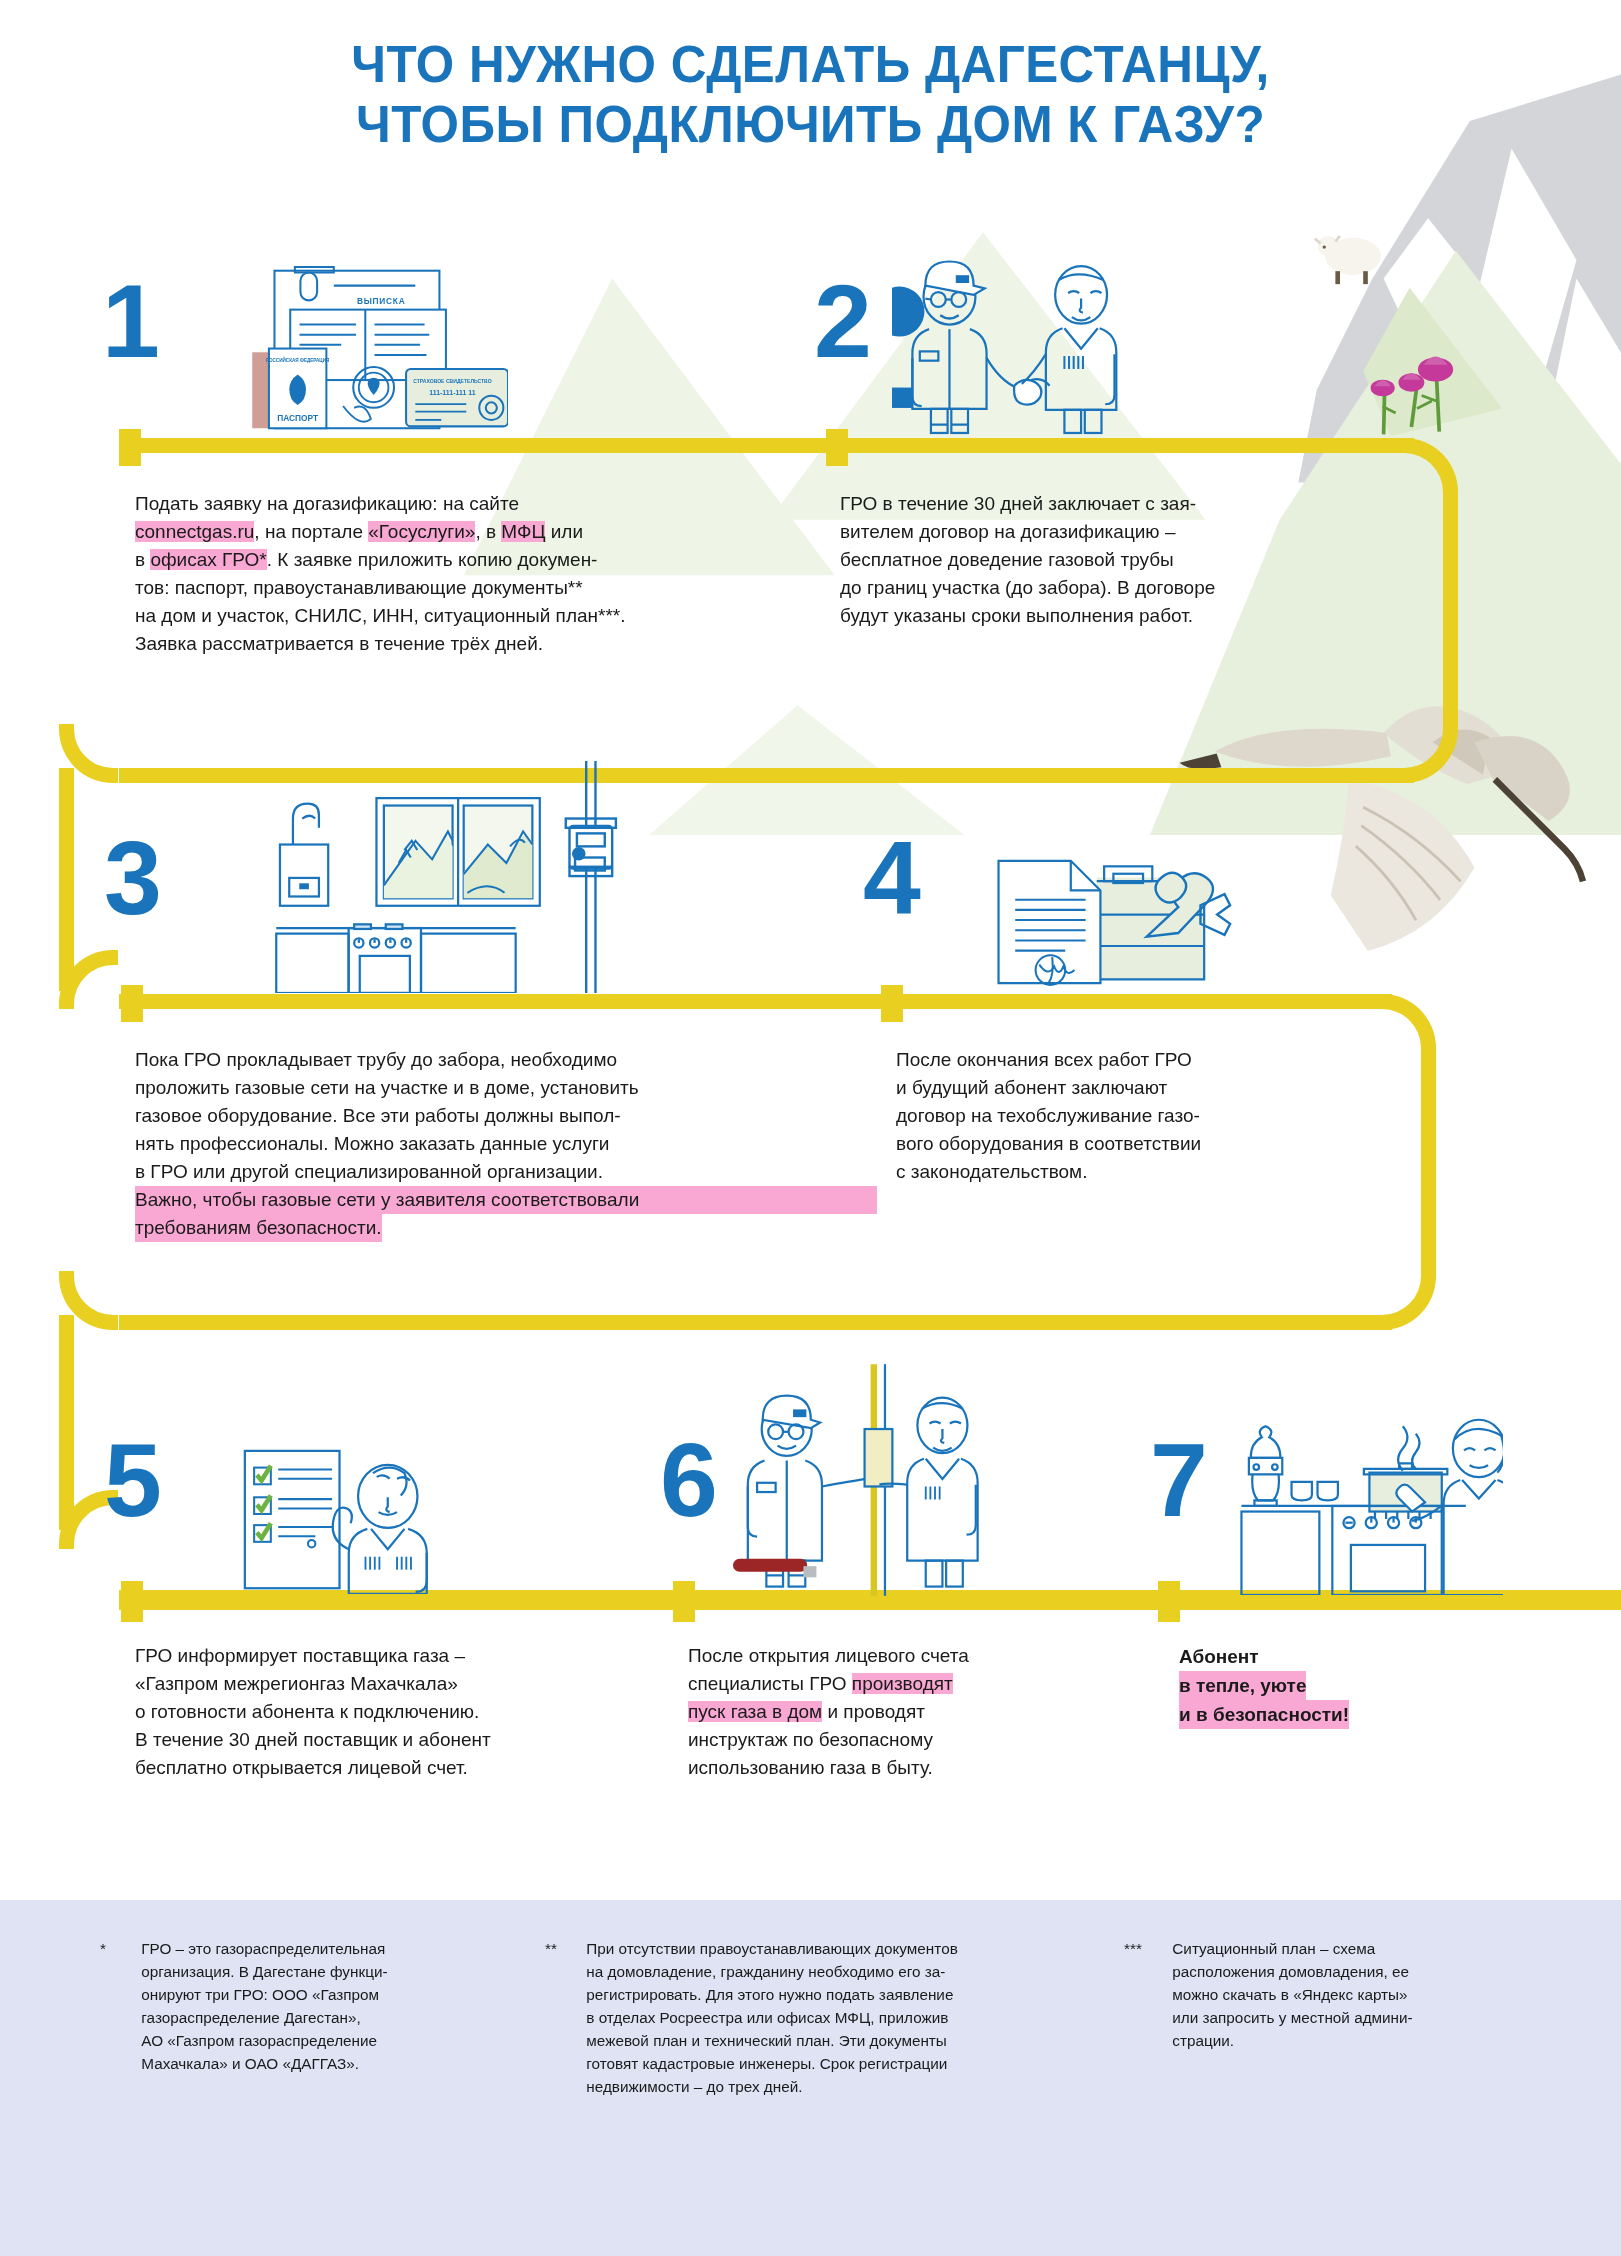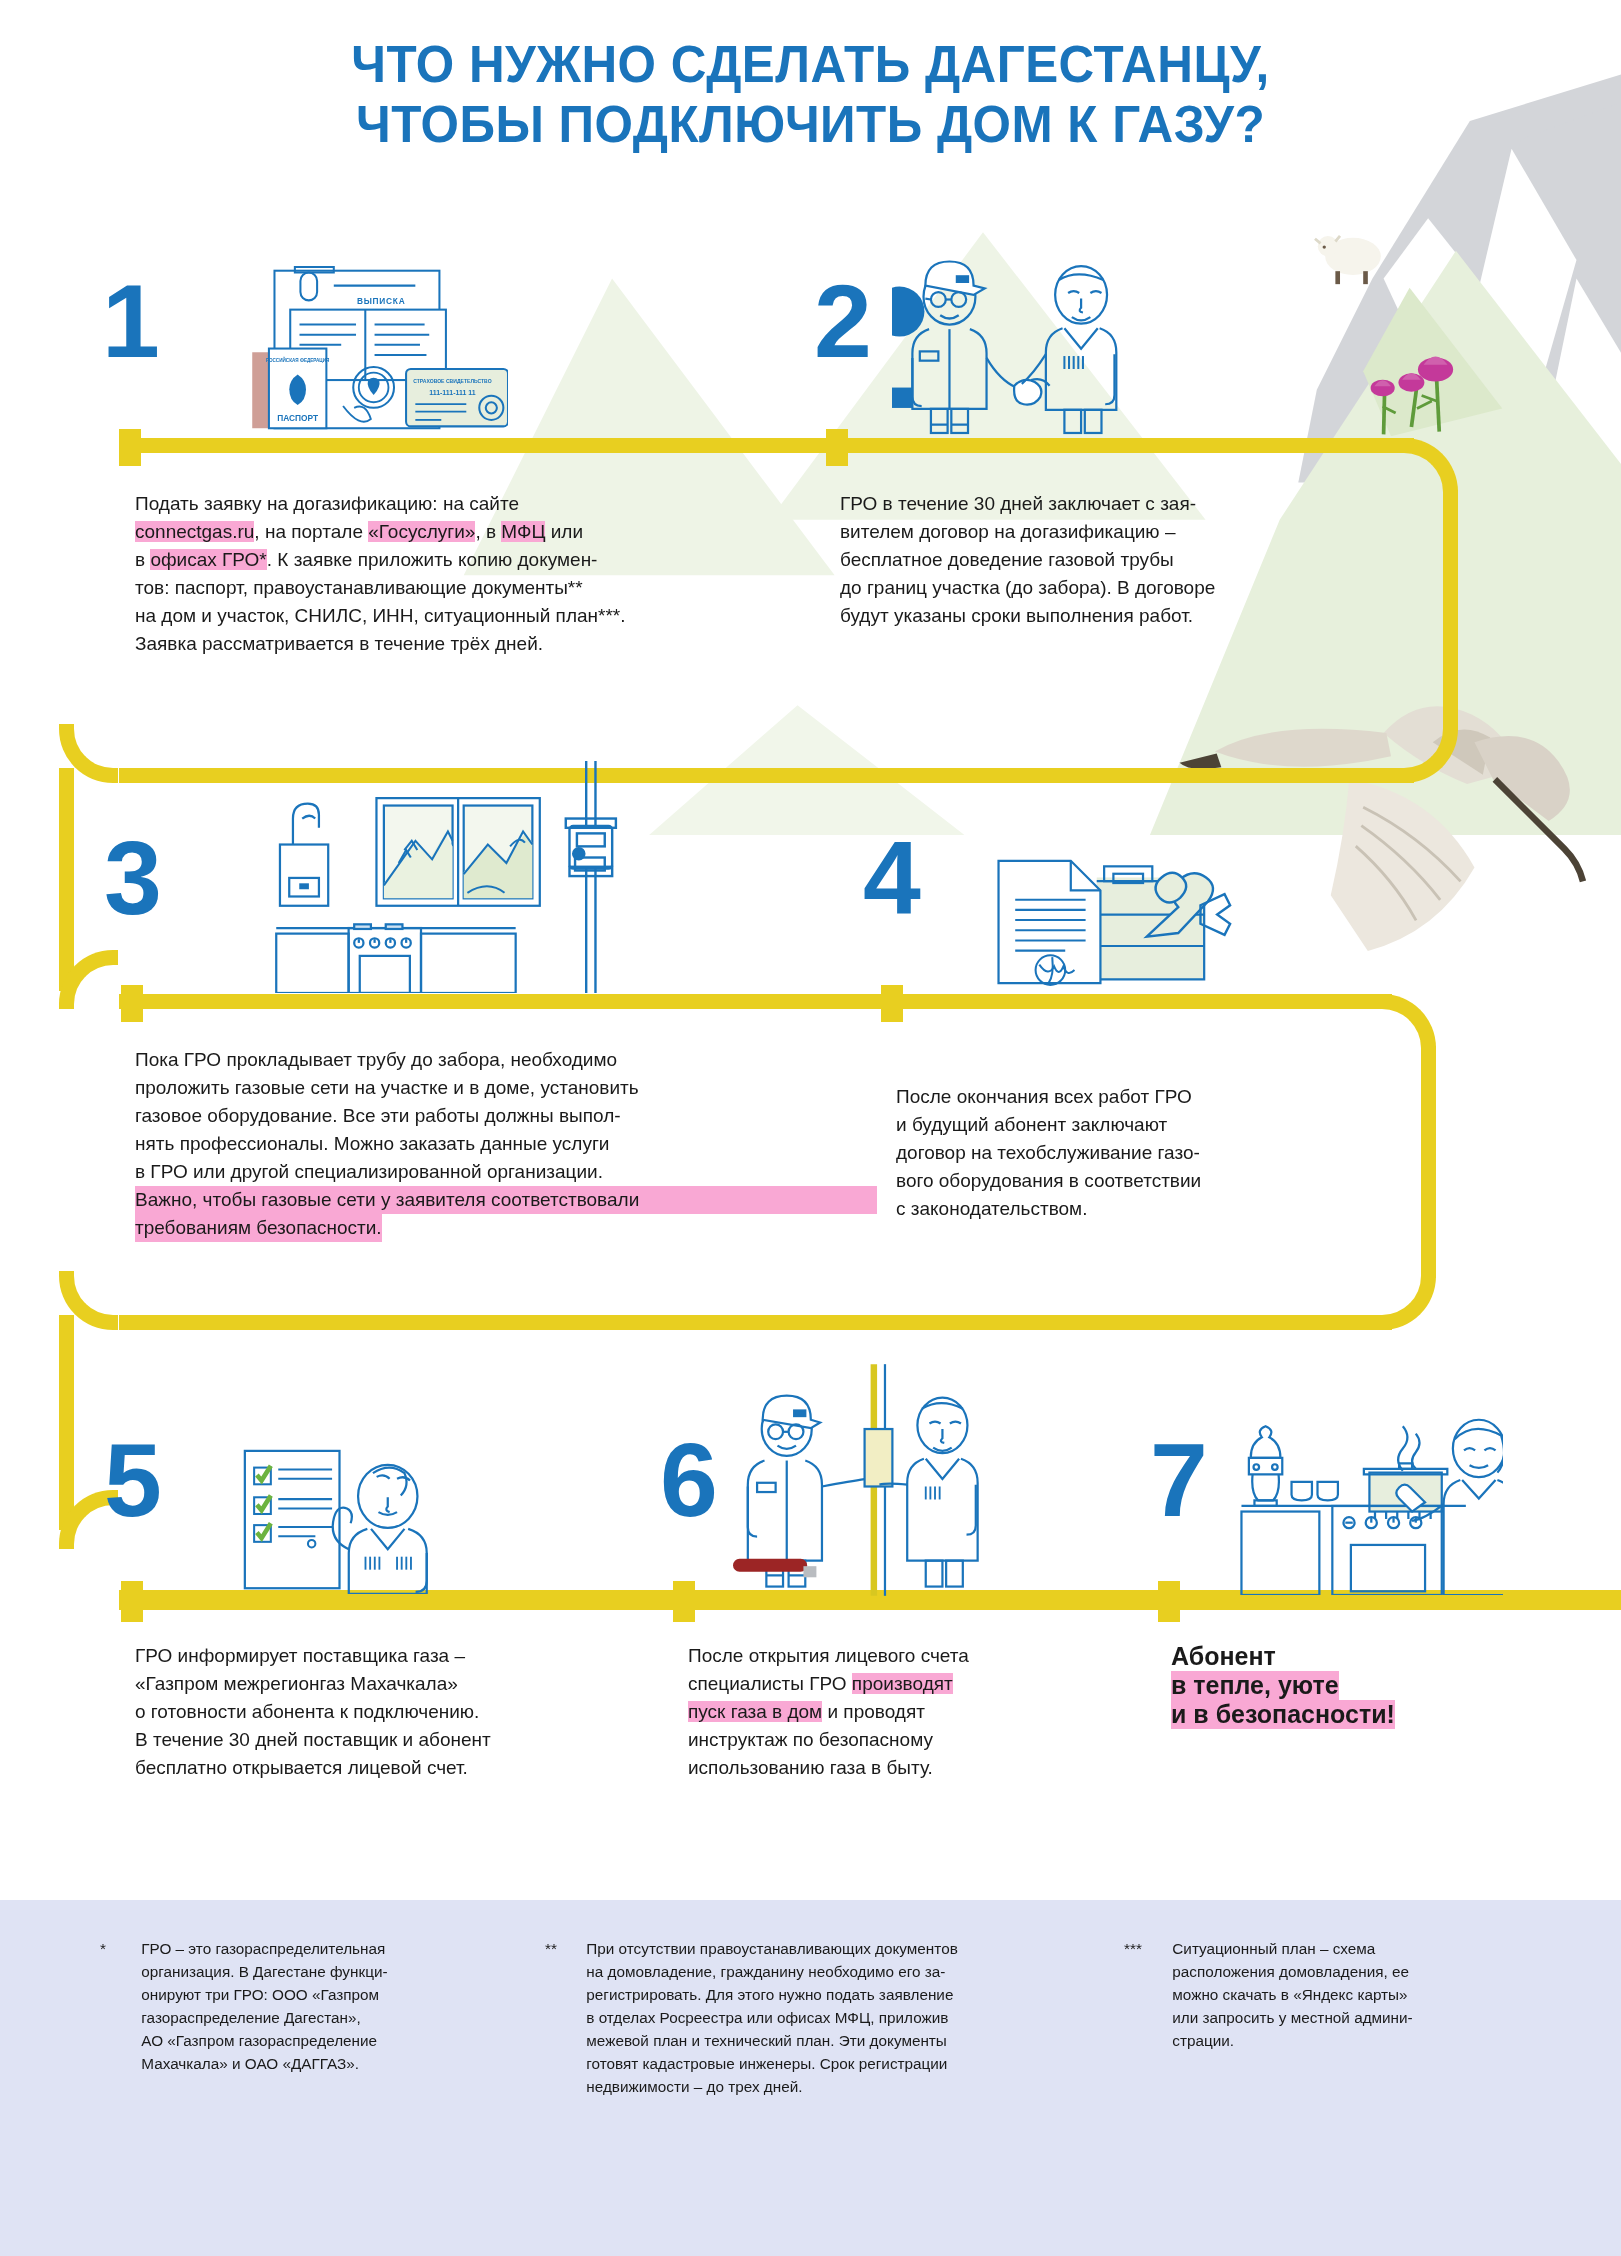--- a/index.html
+++ b/index.html
@@ -67,21 +67,21 @@
   .step-text {
     position: absolute;
     color: #1a1a1a;
     font-size: 19px;
     line-height: 28px;
     z-index: 5;
     font-family: "Liberation Sans", sans-serif;
   }
   .step-text .ln { display: block; white-space: nowrap; }
   .hl { background: #f9a8d4; }
-  .bold-final { font-weight: bold; font-size: 25px; line-height: 29px; }
+  .bold-final { font-weight: bold; font-size: 19px; line-height: 29px; margin-left: 8px; }
 
   
   .footer {
     position: absolute;
     left: 0; right: 0; bottom: 0;
     height: 357px;
     background: #dfe3f4;
     z-index: 2;
   }
   .note {
@@ -527,21 +527,21 @@
   <div class="step-text" style="left:135px; top:1046px; width:742px;">
     <span class="ln">Пока ГРО прокладывает трубу до забора, необходимо</span>
     <span class="ln">проложить газовые сети на участке и в доме, установить</span>
     <span class="ln">газовое оборудование. Все эти работы должны выпол-</span>
     <span class="ln">нять профессионалы. Можно заказать данные услуги</span>
     <span class="ln">в ГРО или другой специализированной организации.</span>
     <span class="ln hl">Важно, чтобы газовые сети у заявителя соответствовали</span>
     <span class="ln hl" style="display:inline-block;">требованиям безопасности.</span>
   </div>
 
-  <div class="step-text" style="left:896px; top:1046px; width:519px;margin-top:37px;">
+  <div class="step-text" style="left:896px; top:1046px; width:519px;">
     <span class="ln">После окончания всех работ ГРО</span>
     <span class="ln">и будущий абонент заключают</span>
     <span class="ln">договор на техобслуживание газо-</span>
     <span class="ln">вого оборудования в соответствии</span>
     <span class="ln">с законодательством.</span>
   </div>
 
   <div class="step-text" style="left:135px; top:1642px; width:538px;">
     <span class="ln">ГРО информирует поставщика газа –</span>
     <span class="ln">«Газпром межрегионгаз Махачкала»</span>

